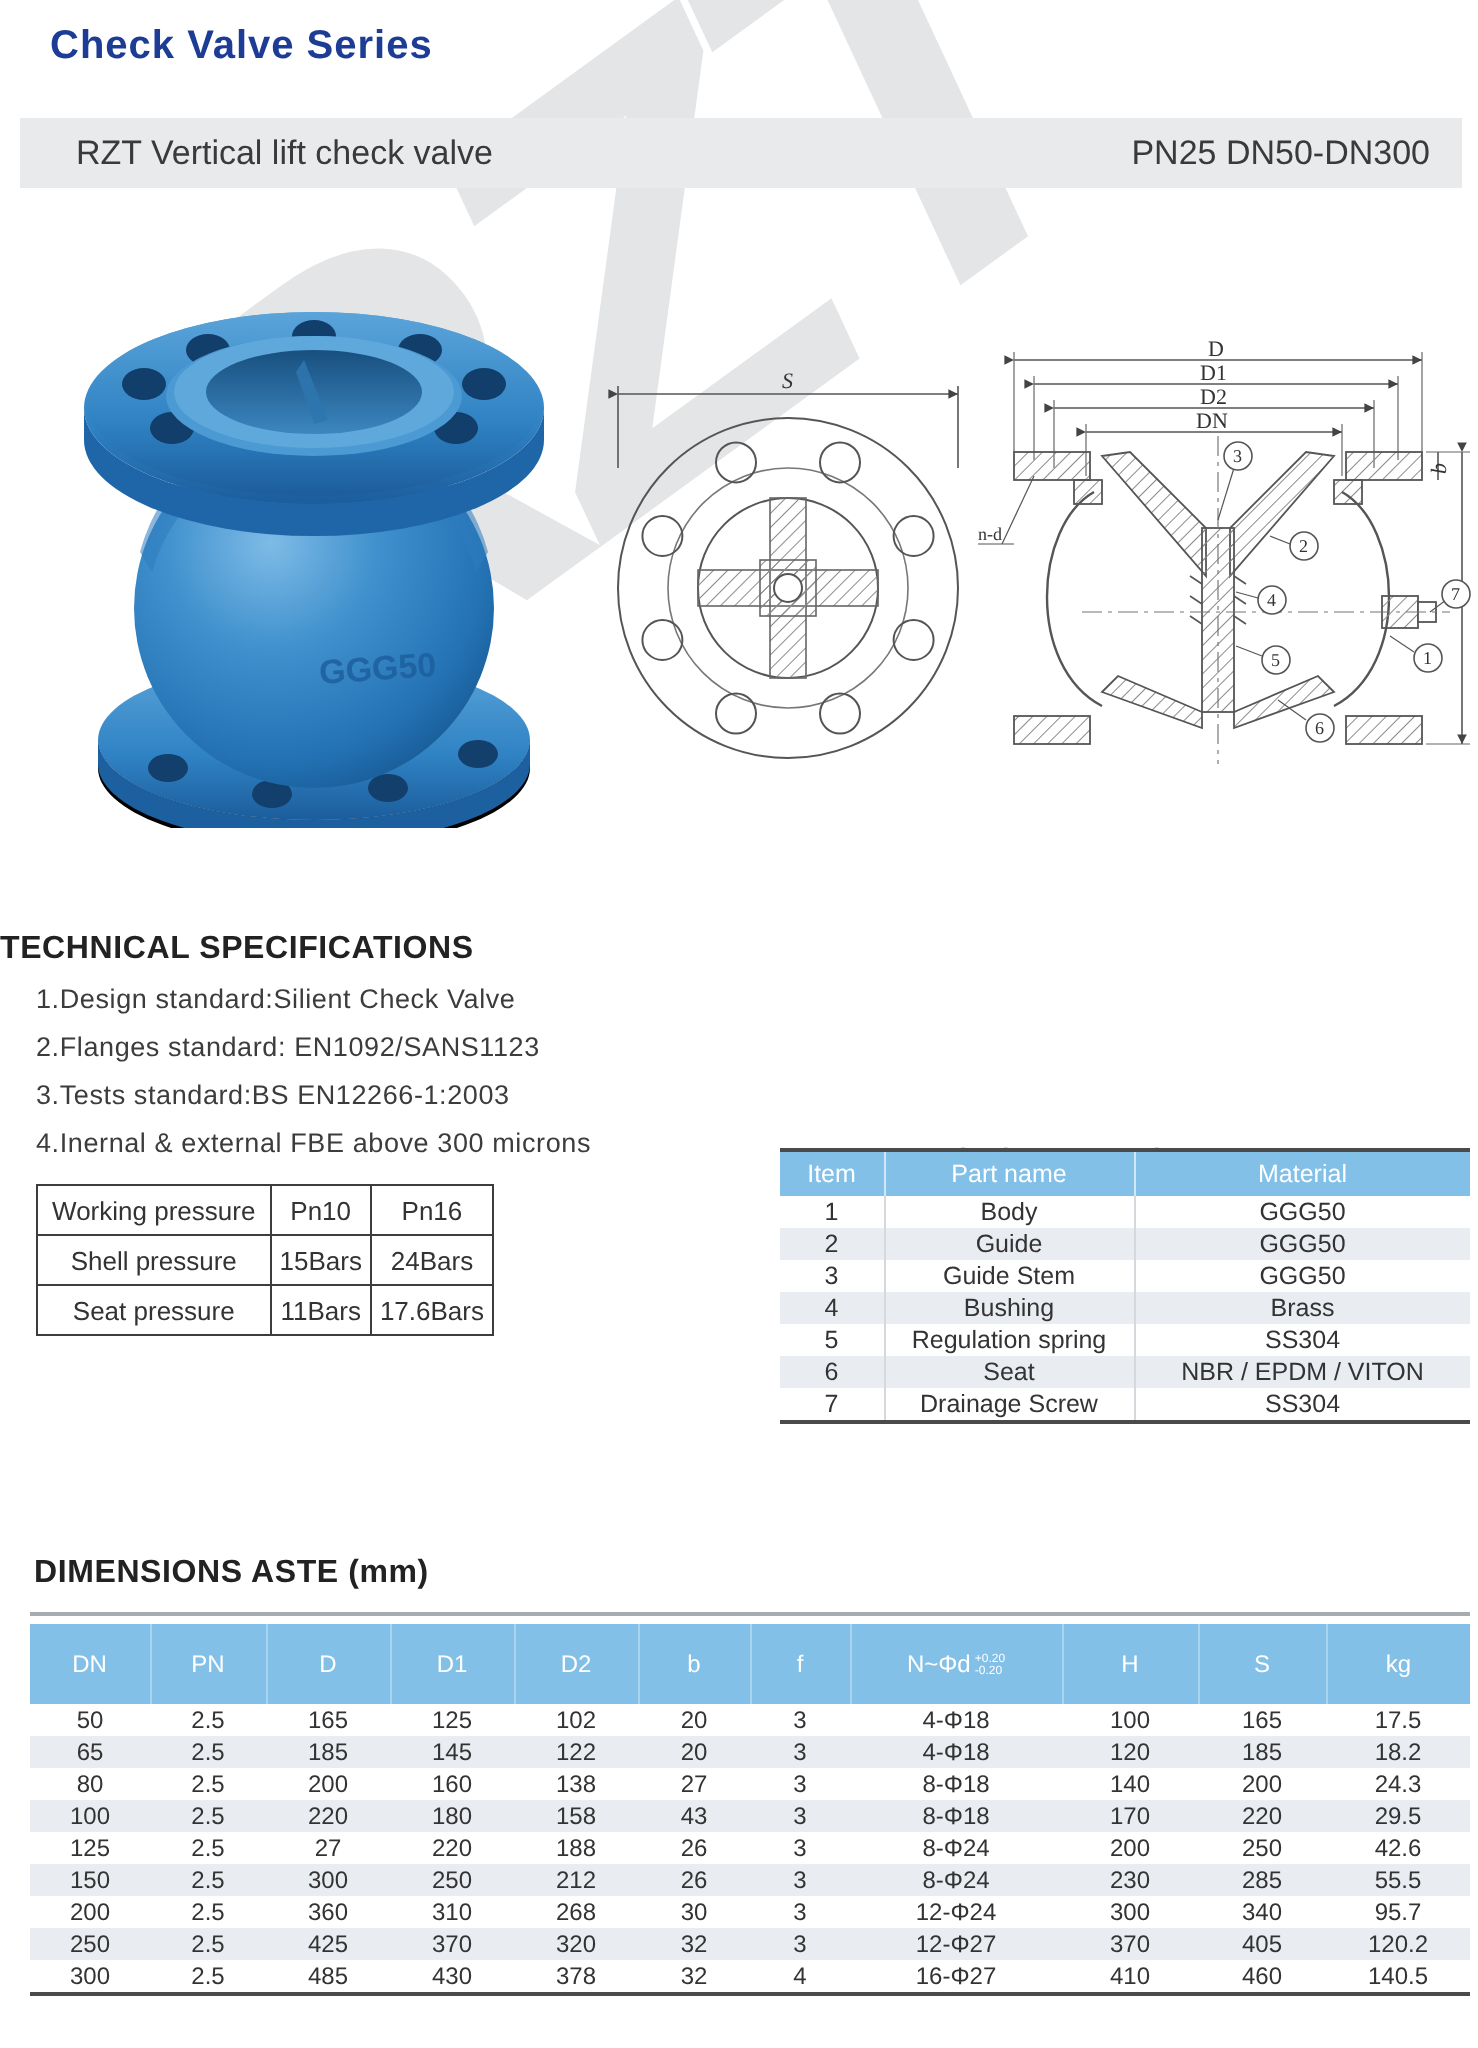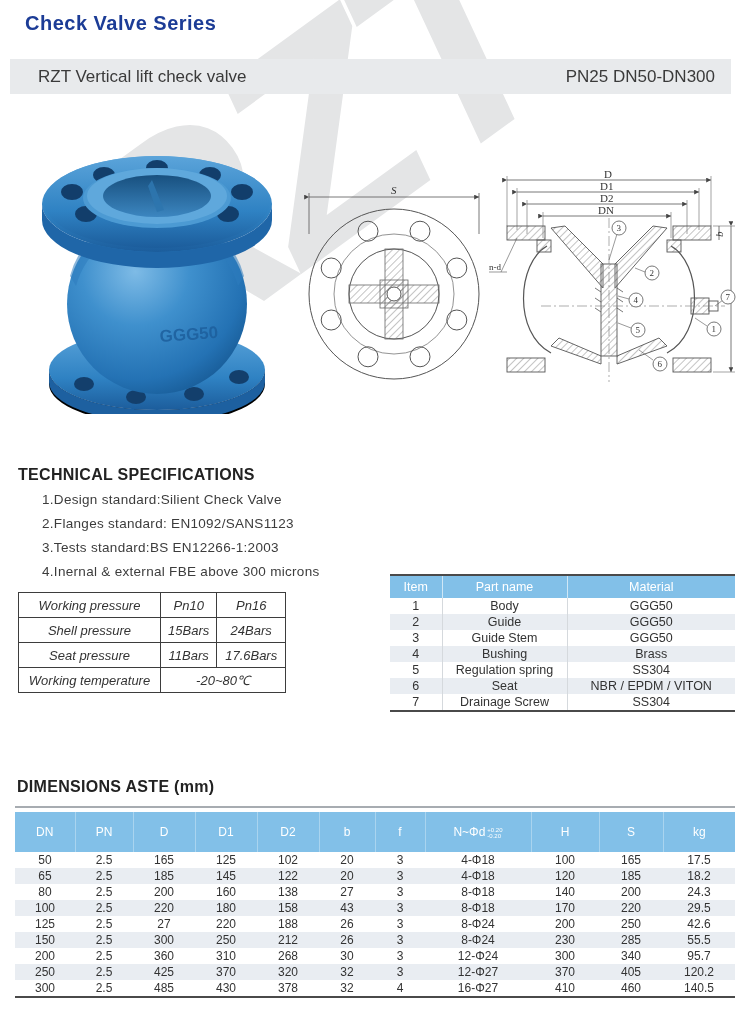--- a/index.html
+++ b/index.html
@@ -26,26 +26,26 @@
     background:#e8eaec; display:flex; align-items:center; justify-content:space-between;
     padding:0 16px 0 28px; font-size:17px; color:#3a3a3a;
   }
 
   
   .sec-heading { position:absolute; font-size:16px; font-weight:bold; color:#222; letter-spacing:0.3px; }
   .sec-heading.wide { word-spacing:5px; }
 
   
   .spec-list { position:absolute; left:18px; top:492px; font-size:13.5px; color:#3c3c3c; }
-  .spec-list div { margin-bottom:9px; letter-spacing:0.3px;margin-left:24px; }
+  .spec-list div { margin-bottom:9px; letter-spacing:0.3px; }
 
   
   table.ptable {
-    position:absolute; left:18px; top:592px; width:268px;
-    border-collapse:collapse; font-size:13px; color:#333; text-align:center;font-style:italic;
+    position:absolute; left:18px; top:592px; width:229px;
+    border-collapse:collapse; font-size:13px; color:#333; text-align:center;
   }
   table.ptable td { border:1.5px solid #3d3d3d; height:25px; padding:0 4px; }
   table.ptable td:first-child { width:142px; }
 
   
   table.mtable {
     position:absolute; left:390px; top:574px; width:345px;
     border-collapse:collapse; font-size:12.5px; color:#333; text-align:center;
     border-top:2px solid #4a4a4a; border-bottom:2px solid #4a4a4a;
   }
@@ -262,21 +262,21 @@
     <circle cx="173" cy="196" r="7" fill="#fff" stroke="#555" stroke-width="0.8"></circle>
     <text x="170.5" y="199" class="callout">6</text>
     <line x1="208" y1="150" x2="220" y2="158" stroke="#555" stroke-width="0.6"></line>
     <circle cx="227" cy="161" r="7" fill="#fff" stroke="#555" stroke-width="0.8"></circle>
     <text x="224.5" y="164" class="callout">1</text>
     <line x1="228" y1="138" x2="236" y2="132" stroke="#555" stroke-width="0.6"></line>
     <circle cx="241" cy="129" r="7" fill="#fff" stroke="#555" stroke-width="0.8"></circle>
     <text x="238.5" y="132" class="callout">7</text>
   </svg>
 
-  <div class="sec-heading" style="left:18px; top:466px;text-align:center;">TECHNICAL SPECIFICATIONS</div>
+  <div class="sec-heading" style="left:0; top:466px;text-align:center;">TECHNICAL SPECIFICATIONS</div>
   <div class="spec-list">
     <div>1.Design standard:Silient Check Valve</div>
     <div>2.Flanges standard: EN1092/SANS1123</div>
     <div>3.Tests standard:BS EN12266-1:2003</div>
     <div>4.Inernal &amp; external FBE above 300 microns</div>
   </div>
 
   <table class="ptable">
     <tbody>
         <tr>
@@ -286,24 +286,20 @@
         </tr>
         <tr>
           <td>Shell pressure</td>
           <td>15Bars</td>
           <td>24Bars</td>
         </tr>
         <tr>
           <td>Seat pressure</td>
           <td>11Bars</td>
           <td>17.6Bars</td>
-        </tr>
-        <tr>
-          <td>Working temperature</td>
-          <td colspan="2">-20~80℃</td>
         </tr>
       </tbody>
   </table>
 
   <div class="sec-heading wide" style="left:392px; top:572px;">MATERIALS OF PARTS</div>
   <table class="mtable">
     <thead>
         <tr>
           <th>Item</th>
           <th>Part name</th>

